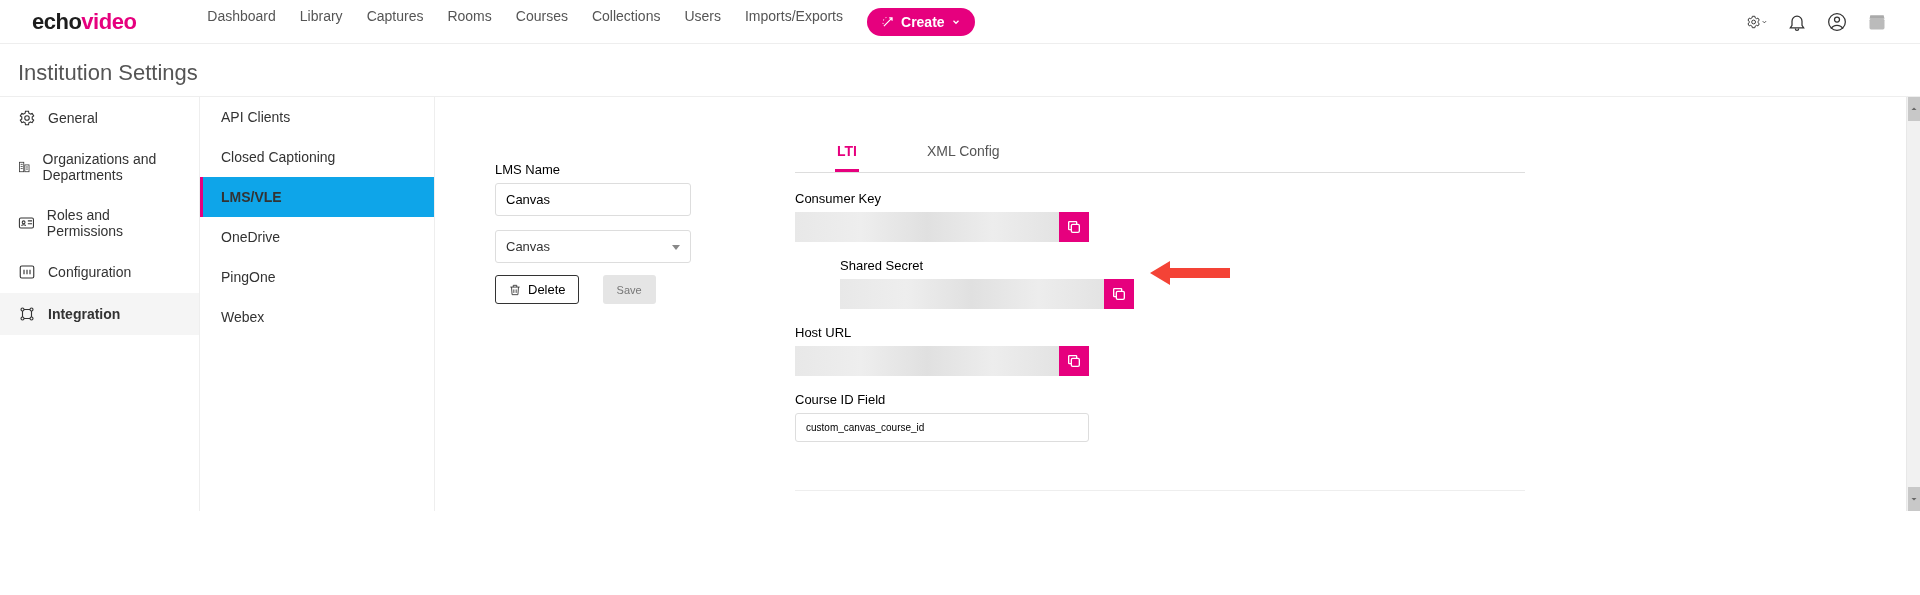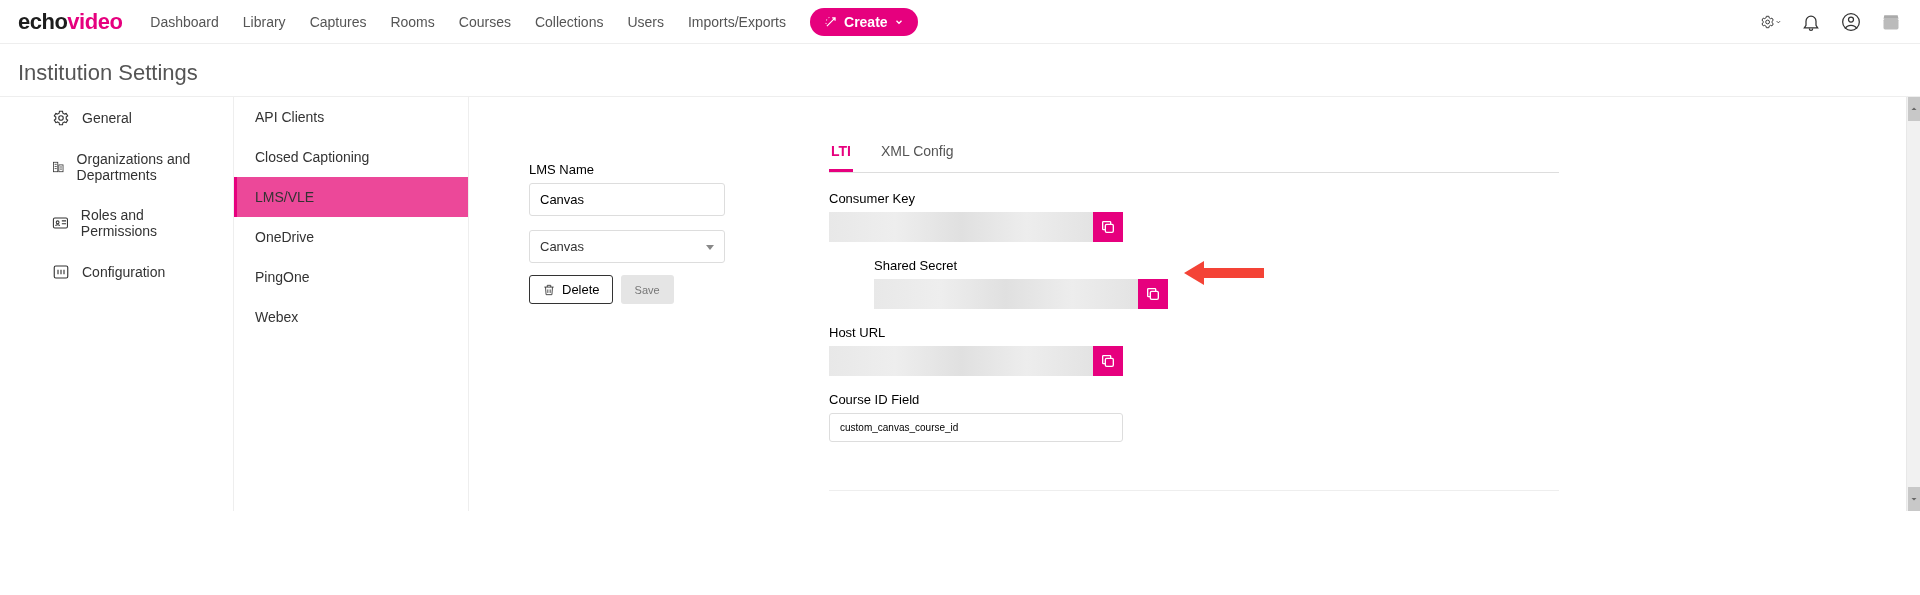--- a/index.html
+++ b/index.html
@@ -1,47 +1,47 @@
 <!DOCTYPE html>
 <html><head>
 <meta charset="utf-8">
 <style>
   * { box-sizing: border-box; margin: 0; padding: 0; }
   body { font-family: -apple-system, BlinkMacSystemFont, "Segoe UI", Arial, sans-serif; font-size: 14px; color: #333; background:#fff; }
-  .topbar { display:flex; align-items:center; height:44px; padding:0 18px; border-bottom:1px solid #eee; }
+  .topbar { display:flex; align-items:center; height:44px; padding:0 32px; border-bottom:1px solid #eee;gap:43px; }
   .logo { font-size:22px; font-weight:700; letter-spacing:-0.5px; margin-right:28px; }
   .logo .echo { color:#1d1d1d; }
   .logo .video { color:#e6007e; }
-  .nav { display:flex; gap:24px; align-items:center; }
+  .nav { display:flex; gap:24px; }
   .nav a { color:#555; text-decoration:none; font-size:14px; cursor:pointer; }
   .create-btn { background:#e6007e; color:#fff; border:none; border-radius:16px; padding:6px 14px; font-size:14px; font-weight:600; display:flex; align-items:center; gap:6px; cursor:pointer;}
   .topbar-right { margin-left:auto; display:flex; gap:18px; align-items:center;}
   .icon-btn { width:22px; height:22px; display:flex; align-items:center; justify-content:center; color:#555; cursor:pointer; }
   .page-title { font-size:22px; padding:16px 18px 10px 18px; color:#555; }
   .divider { height:1px; background:#eee; }
   .content-wrap { display:flex; }
-  .sidebar1 { width:200px; border-right:1px solid #eee;margin-left:34px; }
+  .sidebar1 { width:200px; border-right:1px solid #eee; }
   .sidebar1-item { display:flex; align-items:center; gap:12px; padding:12px 18px; cursor:pointer; color:#333; }
   .sidebar1-item.active { background:#f5f5f5; font-weight:700; }
   .sidebar1-item svg {width:18px;height:18px;fill:none;stroke:#333;stroke-width:1.5;}
   .sidebar2 { width:235px; border-right:1px solid #eee; }
   .sidebar2-item { padding:12px 18px; cursor:pointer; color:#333; border-left:3px solid transparent;}
-  .sidebar2-item.active { background:#ec4899; font-weight:400; border-left:3px solid #e6007e;}
+  .sidebar2-item.active { background:#0ea5e9; font-weight:700; border-left:3px solid #e6007e;}
   .main { flex:1; padding:10px 40px 20px 60px; display:flex; gap:50px; overflow:auto;}
   .left-col { width:250px; padding-top:55px; }
   .form-label { font-size:13px; color:#000000; margin-bottom:6px; display:block;}
   .text-input { width:196px; padding:8px 10px; border:1px solid #ddd; border-radius:3px; font-size:13px; background:#fff; }
   .select-box { width:196px; padding:8px 10px; border:1px solid #ddd; border-radius:3px; font-size:13px; background:#fff; position:relative;}
   .select-box::after { content:""; position:absolute; right:10px; top:14px; border-left:4px solid transparent;border-right:4px solid transparent;border-top:5px solid #888;}
-  .btn-row { display:flex; gap:8px; margin-top:12px;}
+  .btn-row { display:flex; gap:24px; margin-top:12px;}
   .delete-btn { display:flex; align-items:center; gap:6px; padding:6px 12px; border:1px solid #333; border-radius:3px; background:#fff; cursor:pointer; font-size:13px;}
   .save-btn { padding:7px 14px; border:none; background:#e5e5e5; color:#777; border-radius:3px; font-size:11px; cursor:default;}
   .right-col { flex:1; max-width:730px; padding-top:30px; }
   .tabs { display:flex; gap:26px; border-bottom:1px solid #ddd; margin-bottom:18px;}
-  .tab { padding:6px 2px 10px 2px; color:#555; cursor:pointer; font-size:14px; border-bottom:3px solid transparent;}
+  .tab { padding:6px 2px 10px 2px; color:#555; cursor:pointer; font-size:14px; border-bottom:3px solid transparent;margin-left:40px;}
   .tab.active { color:#e6007e; border-bottom:3px solid #e6007e; font-weight:600;}
   .field-group { margin-bottom:16px;}
   .blur-row { display:flex; align-items:center; gap:0; margin-top:6px;}
   .blur-box { width:264px; height:30px; background:linear-gradient(90deg,#e8e8e8,#eee,#e0e0e0,#ededed,#e3e3e3);}
   .copy-btn { width:30px; height:30px; background:#e6007e; display:flex; align-items:center; justify-content:center; cursor:pointer;}
   .copy-btn svg { width:16px; height:16px; stroke:#fff; fill:none; stroke-width:2;}
   .course-input { width:294px; padding:8px 10px; border:1px solid #ddd; border-radius:3px; font-size:10px;}
   .arrow { position:relative;margin-left:45px; }
   .arrow-shape { position:absolute; left:310px; top:0px; }
   .scroll-area { flex:1; display:flex; }
@@ -135,20 +135,30 @@
         </svg>
       <span>Roles and Permissions</span>
     </div>
     <div class="sidebar1-item">
       <svg viewBox="0 0 24 24">
           <rect x="3" y="4" width="18" height="16" rx="2"></rect>
           <path d="M8 9v6M12 9v6M16 9v6"></path>
         </svg>
       <span>Configuration</span>
     </div>
+    <div class="sidebar1-item active">
+      <svg viewBox="0 0 24 24">
+          <circle cx="6" cy="6" r="2"></circle>
+          <circle cx="18" cy="6" r="2"></circle>
+          <circle cx="6" cy="18" r="2"></circle>
+          <circle cx="18" cy="18" r="2"></circle>
+          <path d="M8 6h8M6 8v8M18 8v8M8 18h8"></path>
+        </svg>
+      <span>Integration</span>
+    </div>
   </div>
 
   <div class="sidebar2">
     <div class="sidebar2-item">API Clients</div>
     <div class="sidebar2-item">Closed Captioning</div>
     <div class="sidebar2-item active">LMS/VLE</div>
     <div class="sidebar2-item">OneDrive</div>
     <div class="sidebar2-item">PingOne</div>
     <div class="sidebar2-item">Webex</div>
   </div>

